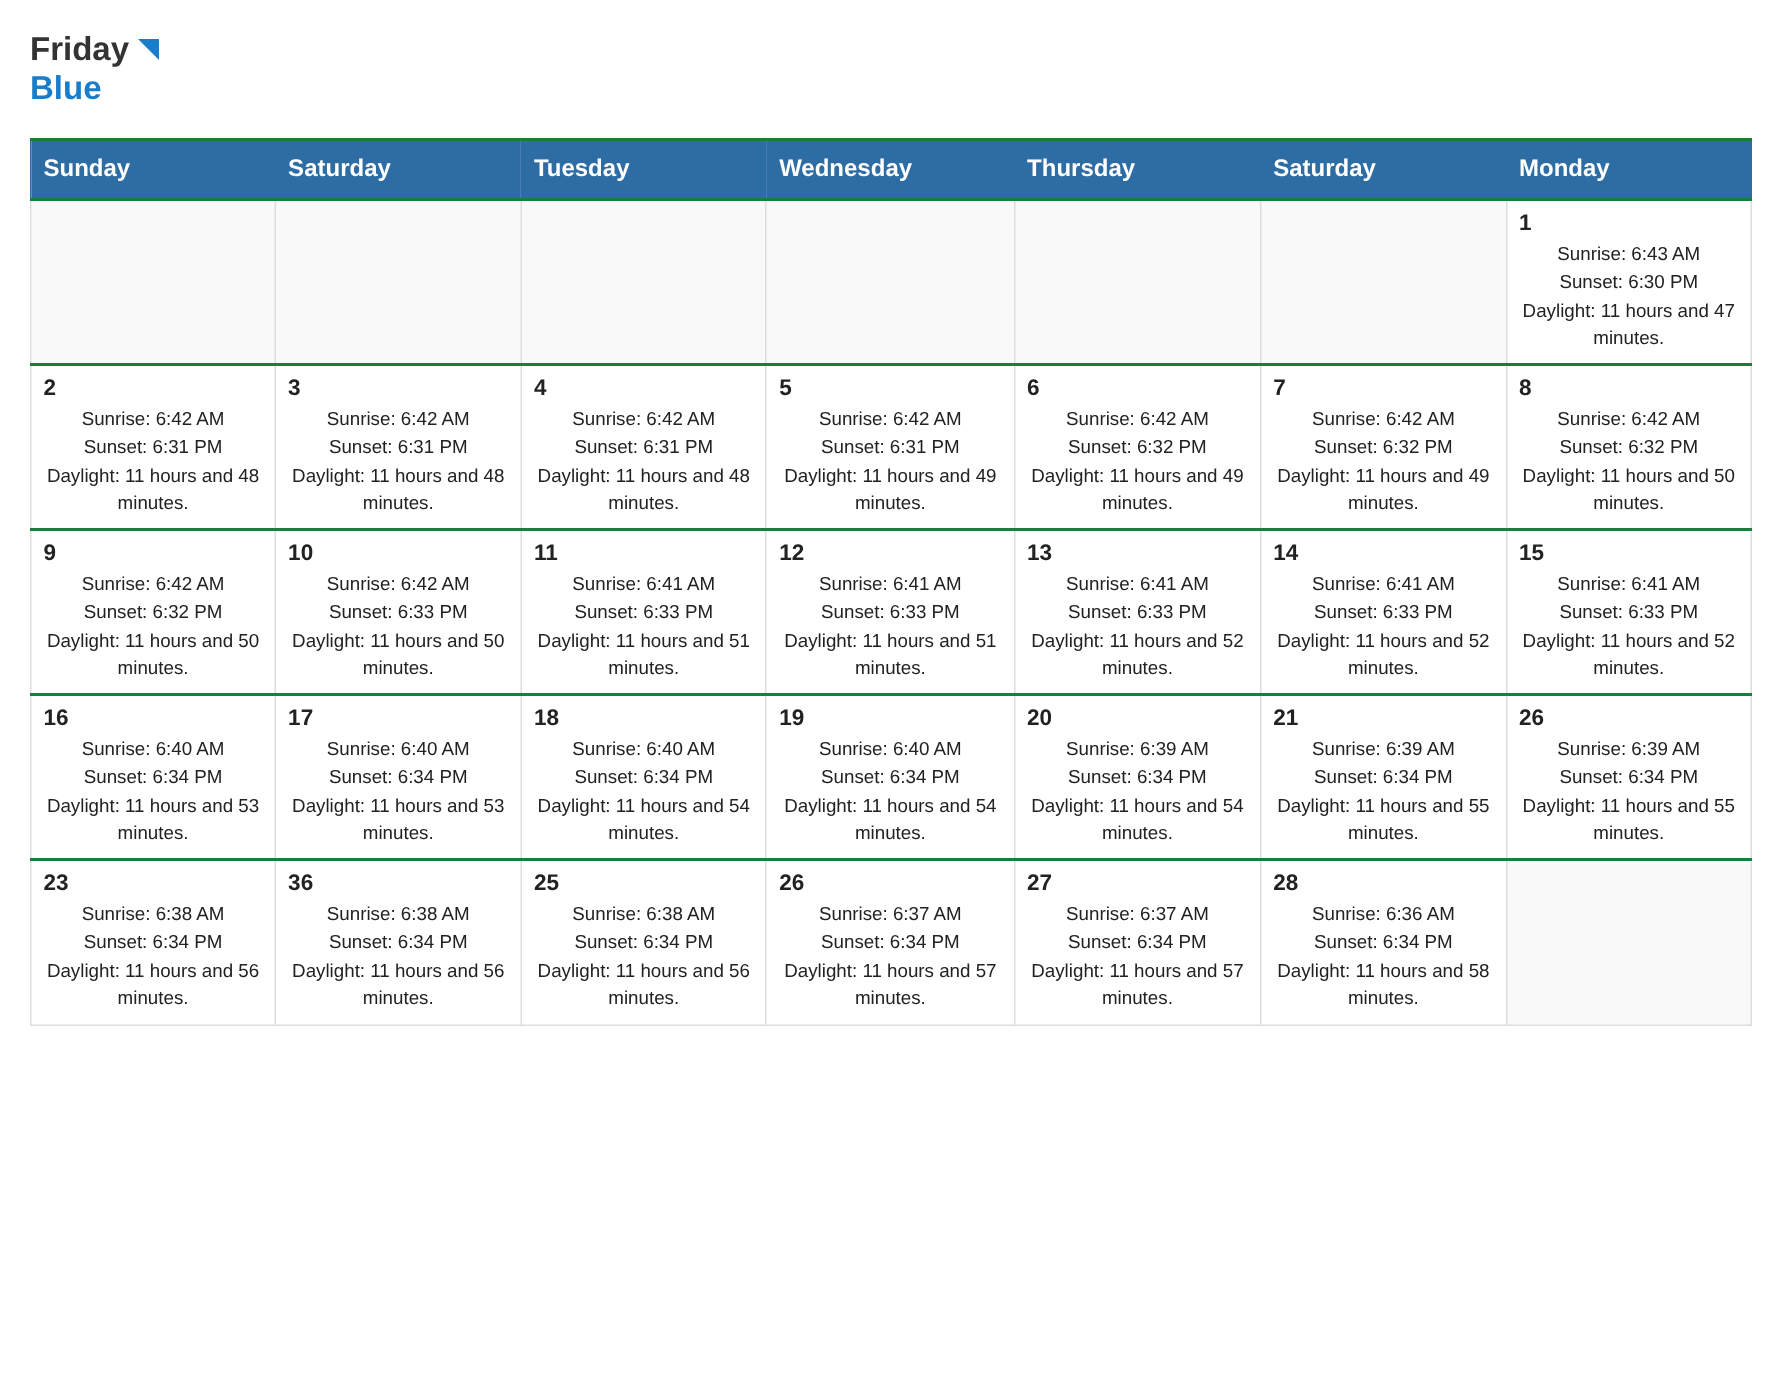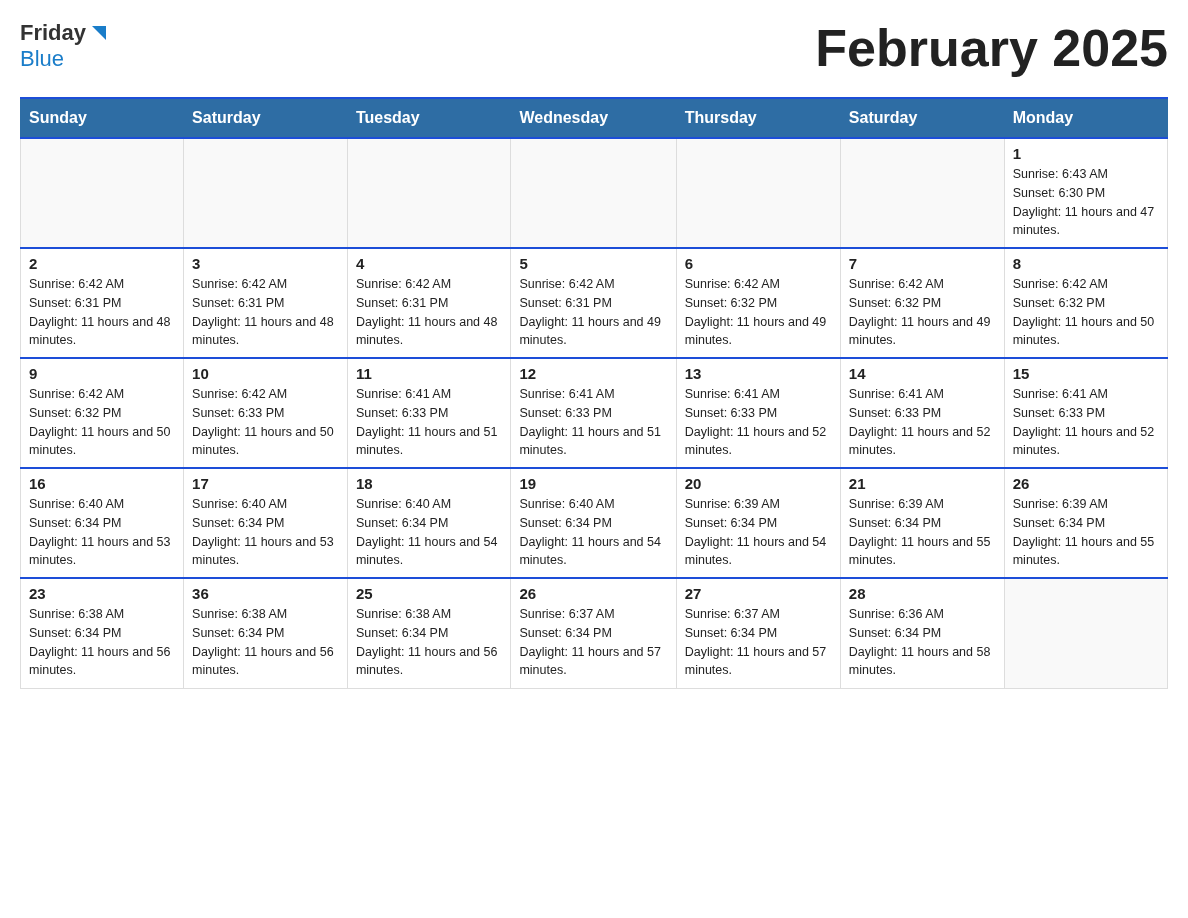--- a/index.html
+++ b/index.html
@@ -16,21 +16,21 @@
       align-items: flex-start;
       margin-bottom: 20px;
     }
     .logo-text-general {
       font-size: 22px;
       font-weight: bold;
       color: #333;
     }
     .logo-text-blue {
       font-size: 22px;
-      font-weight: normal;
+      font-weight: bold;
       color: #1a7dc9;
     }
     .title-area {
       text-align: right;
     }
     .month-title {
       font-size: 52px;
       font-weight: bold;
       color: #222;
       line-height: 1.1;
@@ -58,33 +58,34 @@
       vertical-align: top;
       padding: 6px 8px;
       font-size: 13px;
       color: #222;
       border: 1px solid #ddd;
       width: 170px;
       min-height: 100px;
       height: 110px;
     }
     .calendar tr {
-      border-top: 2px solid #1d4ed8;
+      border-top: 2px solid #15803d;
       margin-left: 16px;
     }
     .day-number {
       font-size: 15px;
       font-weight: bold;
       margin-bottom: 3px;
       display: block;
     }
     .day-info {
       font-size: 12.5px;
       color: #222;
       line-height: 1.5;
+      text-align: center;
     }
     .empty-cell {
       background: #f9f9f9;
     }
     .logo-wrapper {
       display: flex;
       flex-direction: column;
       align-items: flex-start;
     }
     .logo-line1 {
@@ -101,21 +102,20 @@
       <span class="logo-text-general">Friday</span>
       <svg width="22" height="22" viewBox="0 0 22 22" style="margin-left:2px;margin-top:0px;">
         <polygon points="4,4 18,4 18,18" fill="#1a7dc9"></polygon>
       </svg>
     </div>
     <div>
       <span class="logo-text-blue">Blue</span>
     </div>
   </div>
   <div class="title-area">
-    <div class="month-title">February 2025</div>
   </div>
 </div>
 
 <table class="calendar">
   <thead>
     <tr>
     <th>Sunday</th>
         <th>Saturday</th>
         <th>Tuesday</th>
         <th>Wednesday</th>

